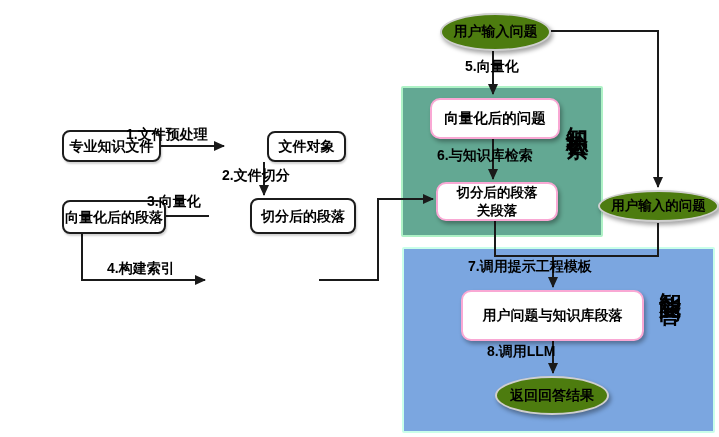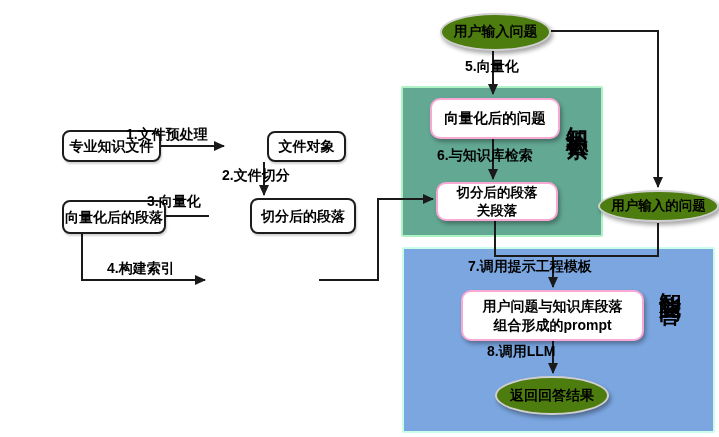--- a/index.html
+++ b/index.html
@@ -109,21 +109,20 @@
   </div>
   <div class="node node-gray n-retrieved">
     <span>
       <span class="line">切分后的段落</span>
       <span class="line">关段落</span>
     </span>
   </div>
   <div class="node node-gray n-prompt">
     <span>
       <span class="line">用户问题与知识库段落</span>
-      <span class="line">组合形成的prompt</span>
     </span>
   </div>
 
   <div class="ellipse e-user-top">
     <span>用户输入问题</span>
   </div>
   <div class="ellipse e-user-right">
     <span>用户输入的问题</span>
   </div>
   <div class="ellipse e-answer">

